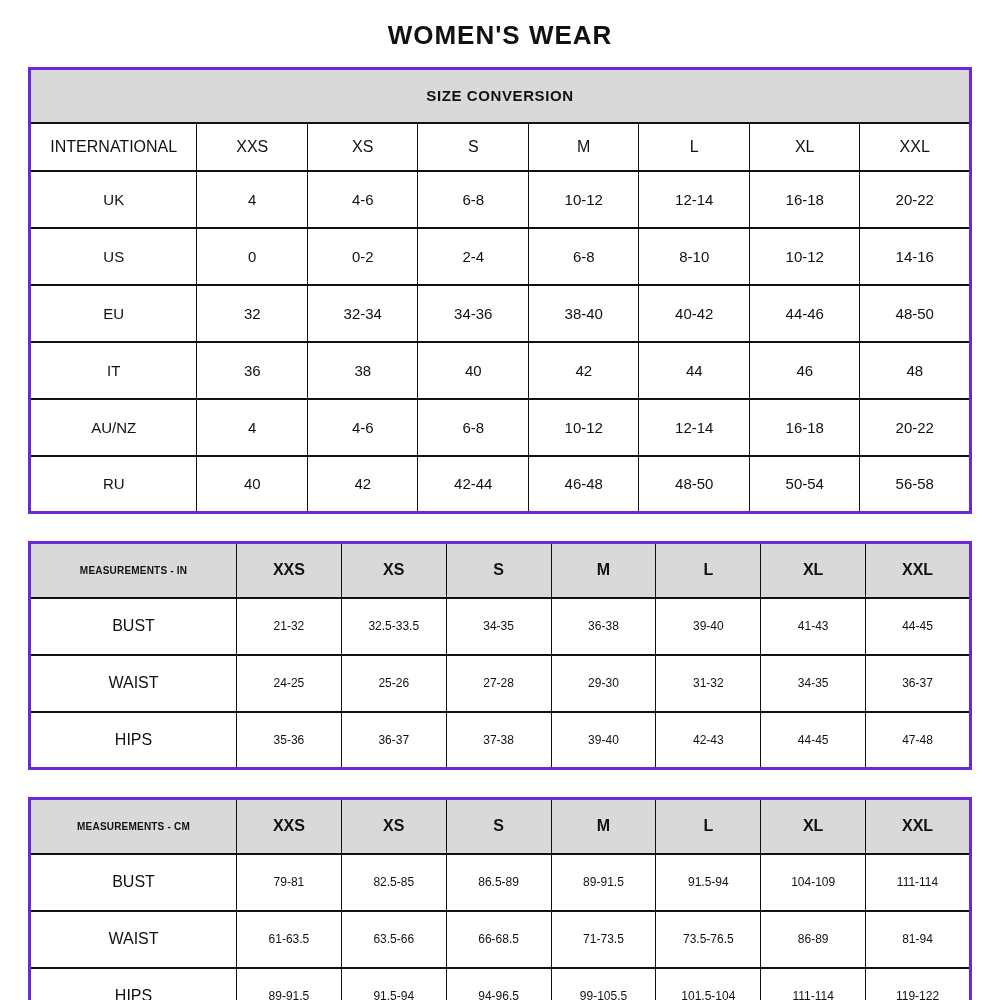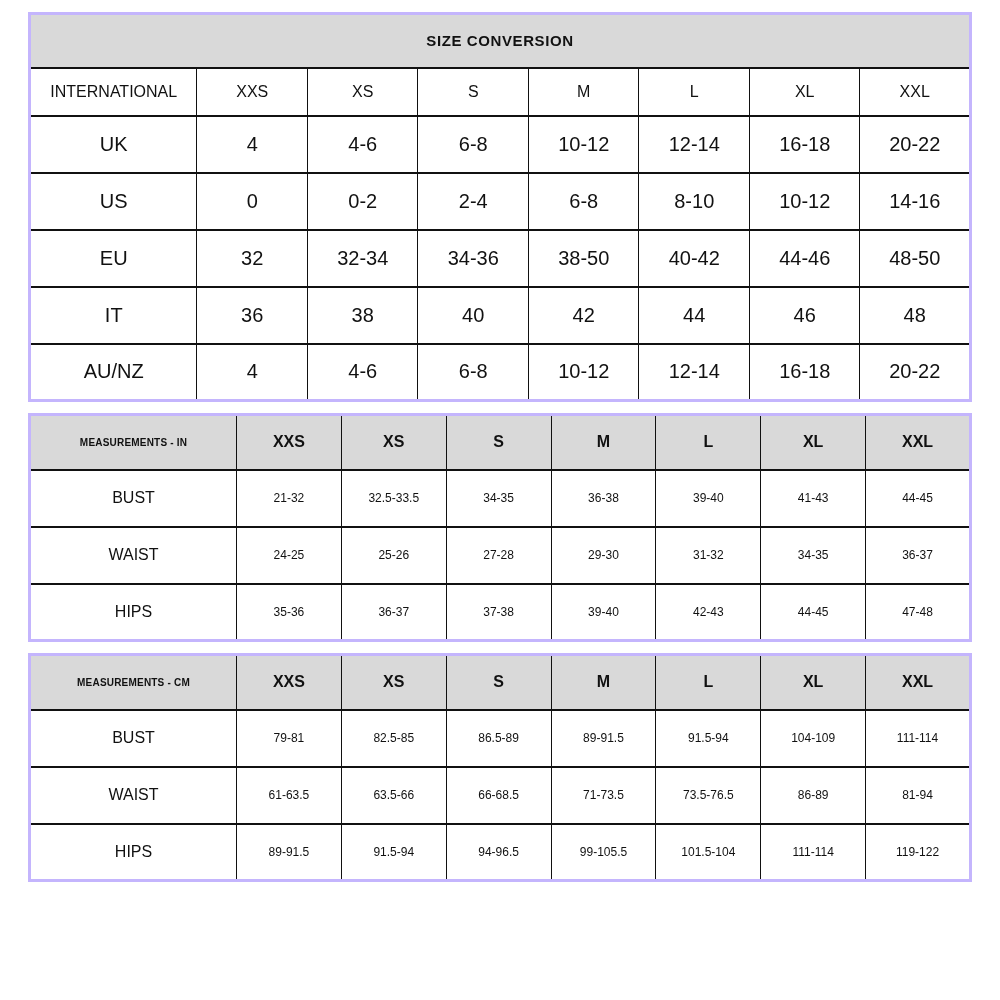--- a/index.html
+++ b/index.html
@@ -14,54 +14,55 @@
     text-align: center;
     font-size: 26px;
     font-weight: bold;
     letter-spacing: 1px;
     padding: 8px 0 16px 0;
   }
   table {
     width: 100%;
     border-collapse: collapse;
     table-layout: fixed;
-    border: 3px solid #c4b5fd;
-    margin-bottom: 11px;
+    border: 3px solid #6d28d9;
+    margin-bottom: 27px;
   }
   th, td {
     border-left: 1px solid #111111;
     border-right: 1px solid #111111;
     border-top: 2px solid #111111;
     border-bottom: 2px solid #111111;
     text-align: center;
     vertical-align: middle;
     overflow: hidden;
     white-space: nowrap;
   }
   .band {
     background: #d9d9d9;
     height: 54px;
     font-size: 15px;
     font-weight: bold;
     letter-spacing: 0.6px;
   }
   
   .t1 .hdr th { height: 48px; font-size: 16px; font-weight: normal; }
-  .t1 td { height: 57px; font-size: 20px; font-weight: normal; }
+  .t1 td { height: 57px; font-size: 15px; font-weight: normal; }
   
   .tm .hdr th { background: #d9d9d9; height: 55px; font-size: 16px; font-weight: bold; }
   .tm .hdr th.first { font-size: 10px; letter-spacing: 0.2px; }
   .tm td { height: 57px; font-size: 12px; }
   .tm td.rowlabel { font-size: 16px; }
 </style>
 </head>
 <body>
 
 <div class="sheet">
 
+  <div class="page-title">WOMEN'S WEAR</div>
 
   <table class="t1">
     <colgroup>
         <col style="width:17.8%">
         <col>
         <col>
         <col>
         <col>
         <col>
         <col>
@@ -101,21 +102,21 @@
         <td>6-8</td>
         <td>8-10</td>
         <td>10-12</td>
         <td>14-16</td>
       </tr>
       <tr>
         <td class="rowlabel">EU</td>
         <td>32</td>
         <td>32-34</td>
         <td>34-36</td>
-        <td>38-50</td>
+        <td>38-40</td>
         <td>40-42</td>
         <td>44-46</td>
         <td>48-50</td>
       </tr>
       <tr>
         <td class="rowlabel">IT</td>
         <td>36</td>
         <td>38</td>
         <td>40</td>
         <td>42</td>
@@ -125,20 +126,30 @@
       </tr>
       <tr>
         <td class="rowlabel">AU/NZ</td>
         <td>4</td>
         <td>4-6</td>
         <td>6-8</td>
         <td>10-12</td>
         <td>12-14</td>
         <td>16-18</td>
         <td>20-22</td>
+      </tr>
+      <tr>
+        <td class="rowlabel">RU</td>
+        <td>40</td>
+        <td>42</td>
+        <td>42-44</td>
+        <td>46-48</td>
+        <td>48-50</td>
+        <td>50-54</td>
+        <td>56-58</td>
       </tr>
     </tbody>
   </table>
 
   <table class="tm">
     <colgroup>
         <col style="width:22%">
         <col>
         <col>
         <col>

